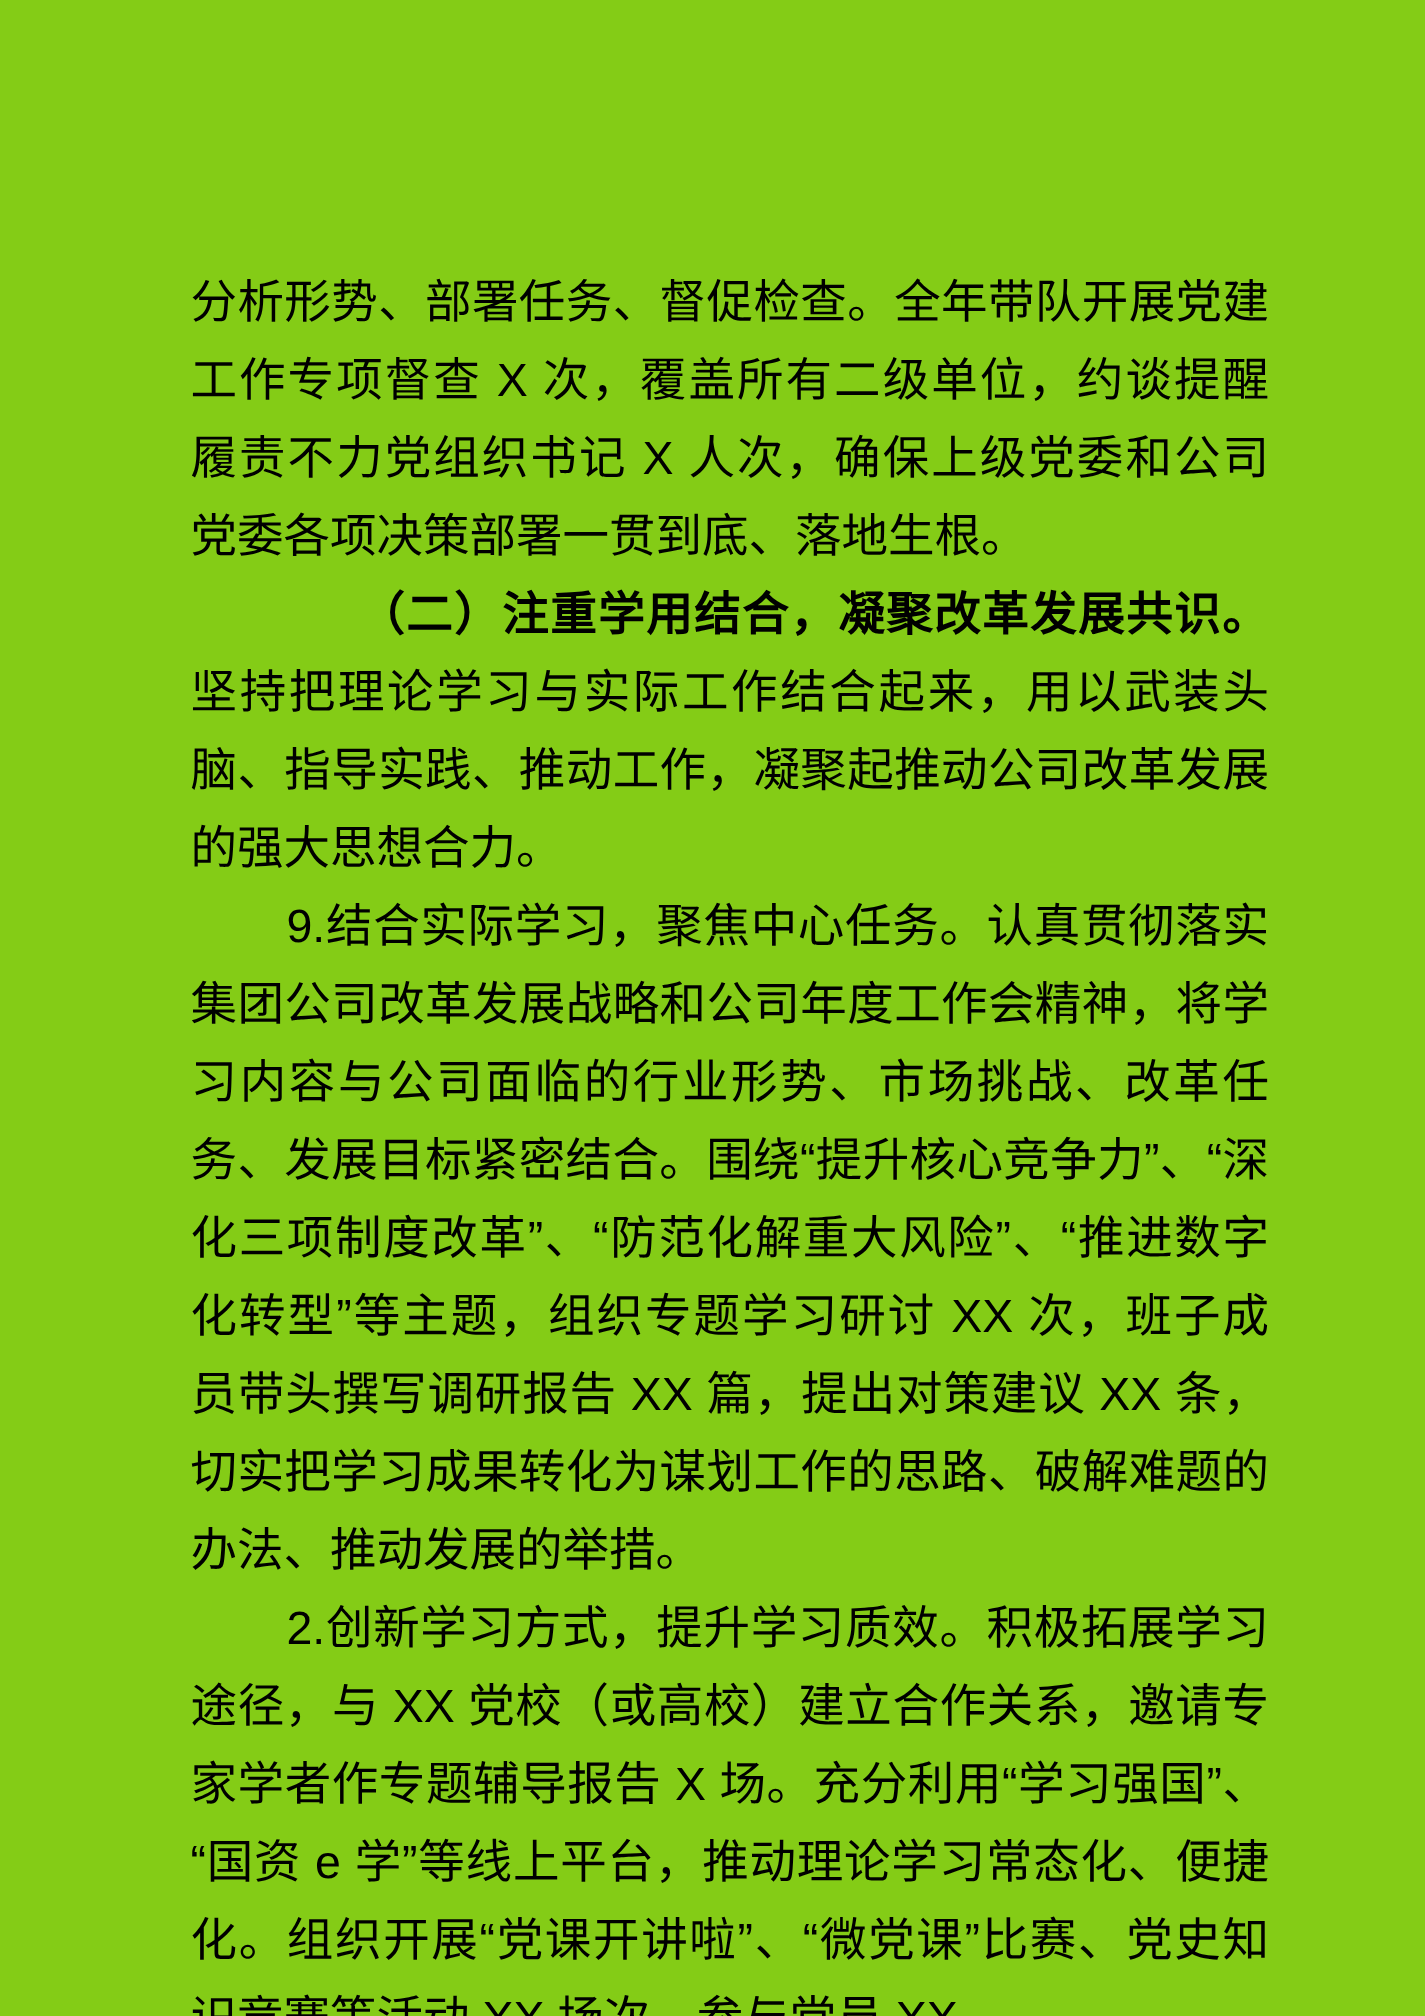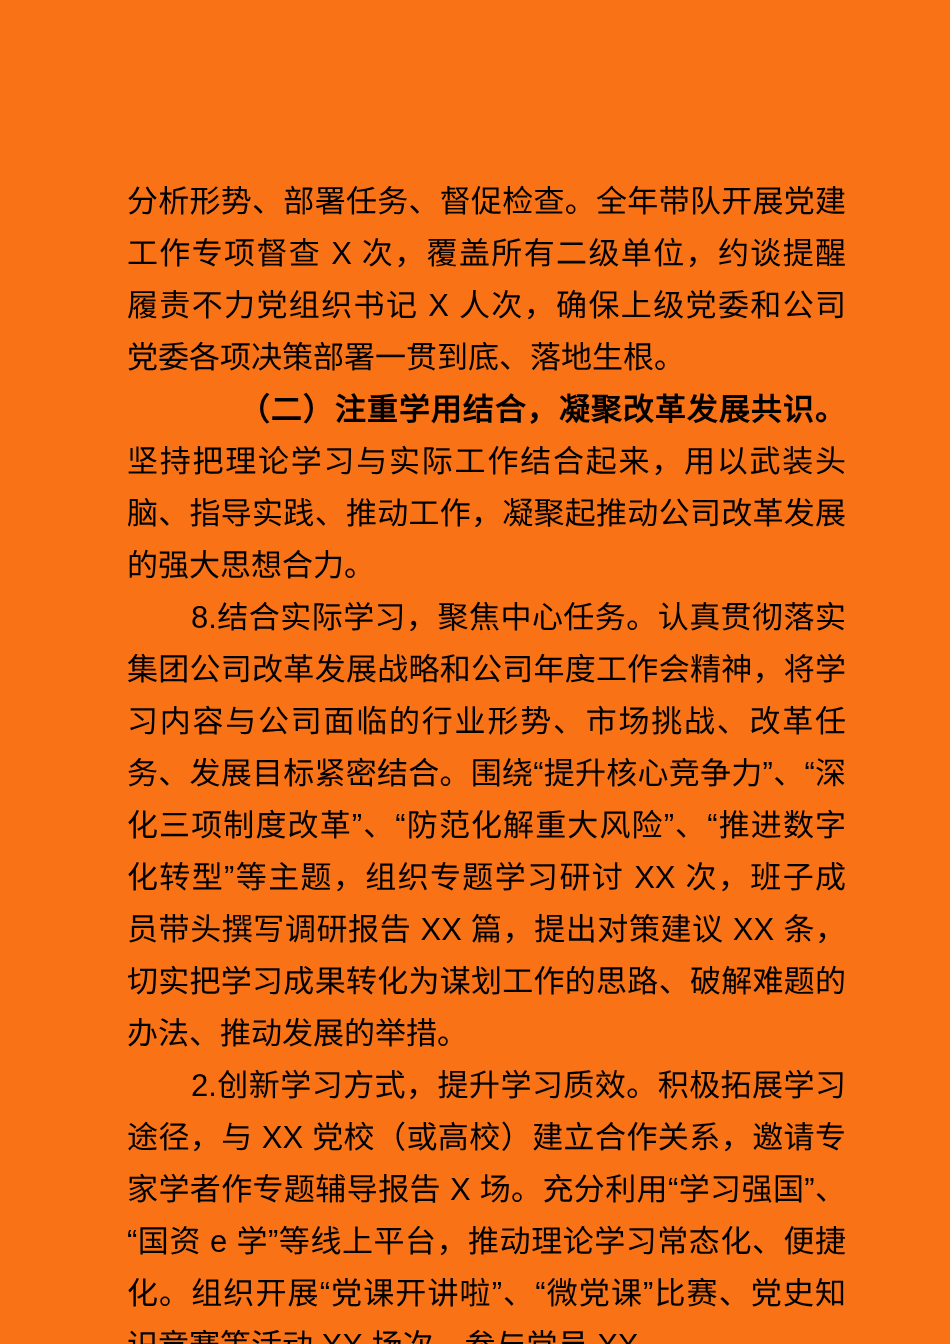--- a/index.html
+++ b/index.html
@@ -9,21 +9,21 @@
     background: #ffffff;
   }
   body {
     font-family: "Liberation Sans", "DejaVu Sans", sans-serif;
     color: #000000;
   }
   .page {
     position: relative;
     width: 950px;
     height: 1344px;
-    background: #f97316;
+    background: #84cc16;
     overflow: hidden;
     box-sizing: border-box;
   }
   .doc-body {
     position: absolute;
     left: 127px;
     top: 176px;
     width: 719px;
   }
   .para {
@@ -54,18 +54,18 @@
 </head>
 <body>
 
 <div class="page">
   <div class="doc-body">
 
     <p class="para">分析形势、部署任务、督促检查。全年带队开展党建工作专项督查 X 次，覆盖所有二级单位，约谈提醒履责不力党组织书记 X 人次，确保上级党委和公司党委各项决策部署一贯到底、落地生根。</p>
 
     <p class="para indent"><span class="lead">（二）注重学用结合，凝聚改革发展共识。</span><span class="run">坚持把理论学习与实际工作结合起来，用以武装头脑、指导实践、推动工作，凝聚起推动公司改革发展的强大思想合力。</span></p>
 
-    <p class="para indent">8.结合实际学习，聚焦中心任务。认真贯彻落实集团公司改革发展战略和公司年度工作会精神，将学习内容与公司面临的行业形势、市场挑战、改革任务、发展目标紧密结合。围绕“提升核心竞争力”、“深化三项制度改革”、“防范化解重大风险”、“推进数字化转型”等主题，组织专题学习研讨 XX 次，班子成员带头撰写调研报告 XX 篇，提出对策建议 XX 条，切实把学习成果转化为谋划工作的思路、破解难题的办法、推动发展的举措。</p>
+    <p class="para indent">9.结合实际学习，聚焦中心任务。认真贯彻落实集团公司改革发展战略和公司年度工作会精神，将学习内容与公司面临的行业形势、市场挑战、改革任务、发展目标紧密结合。围绕“提升核心竞争力”、“深化三项制度改革”、“防范化解重大风险”、“推进数字化转型”等主题，组织专题学习研讨 XX 次，班子成员带头撰写调研报告 XX 篇，提出对策建议 XX 条，切实把学习成果转化为谋划工作的思路、破解难题的办法、推动发展的举措。</p>
 
     <p class="para indent">2.创新学习方式，提升学习质效。积极拓展学习途径，与 XX 党校（或高校）建立合作关系，邀请专家学者作专题辅导报告 X 场。充分利用“学习强国”、“国资 e 学”等线上平台，推动理论学习常态化、便捷化。组织开展“党课开讲啦”、“微党课”比赛、党史知识竞赛等活动 XX 场次，参与党员 XX</p>
 
   </div>
 </div>
 
 </body></html>

